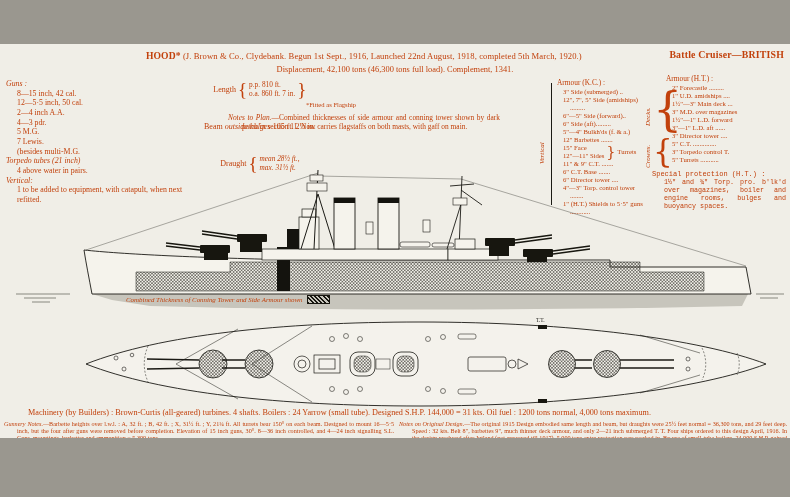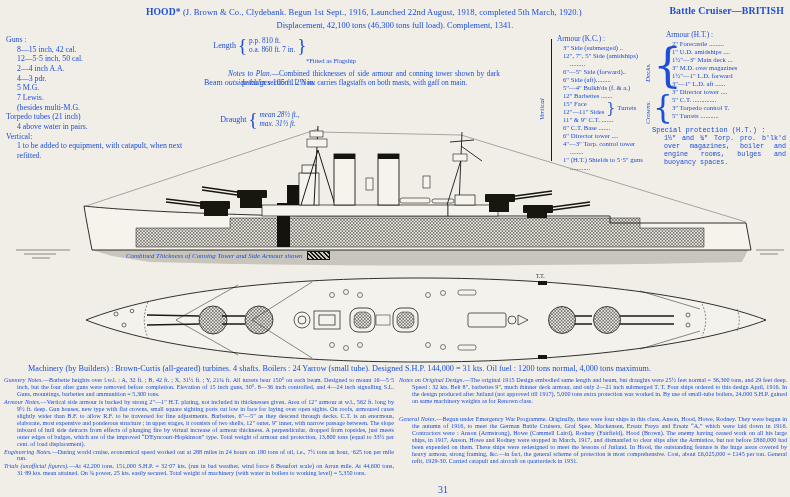--- a/index.html
+++ b/index.html
@@ -1,28 +1,28 @@
 <!DOCTYPE html>
 <html><head>
 <meta charset="utf-8">
 <style>
   html,body{margin:0;padding:0;background:#9a978f;}
-  .page{position:relative;width:790px;height:497px;background:#f0eee7;overflow:hidden;
-        font-family:"Liberation Serif","DejaVu Serif",serif;color:#1d4ed8;}
+  .page{position:relative;width:790px;height:394px;background:#f0eee7;overflow:hidden;
+        font-family:"Liberation Serif","DejaVu Serif",serif;color:#c2410c;margin-top:44px;}
   .abs{position:absolute;}
   .i{font-style:italic;}
   .ctr{text-align:center;}
   
   .hdr{left:146px;top:6px;width:585px;font-size:8.6px;letter-spacing:.1px;}
   .hdr .shipname{font-weight:bold;font-size:9.6px;}
   .class-tag{right:6px;top:5px;font-size:9.8px;font-weight:bold;letter-spacing:.2px;}
   .disp{left:185px;top:21px;width:420px;font-size:8.4px;}
   
   .guns{left:6px;top:35px;width:196px;font-size:7.8px;line-height:1.24;}
-  .guns .h{padding-left:0;}
+  .guns .h{padding-left:0;font-style:italic;}
   .guns .it{padding-left:11px;}
   
   .dims{left:204px;top:36px;display:flex;gap:23px;align-items:center;font-size:8px;flex-direction:column;}
   .brace{font-size:19px;line-height:1;font-weight:normal;}
   .stack{font-size:7.3px;line-height:1.2;}
   .dimgrp{display:flex;align-items:center;gap:2px;}
   .flagnote{left:236px;top:57px;width:190px;text-align:center;font-size:6.6px;}
   .ntp{left:228px;top:69px;width:258px;font-size:7.4px;line-height:1.22;text-align:justify;
        padding-left:14px;text-indent:-14px;}
   

